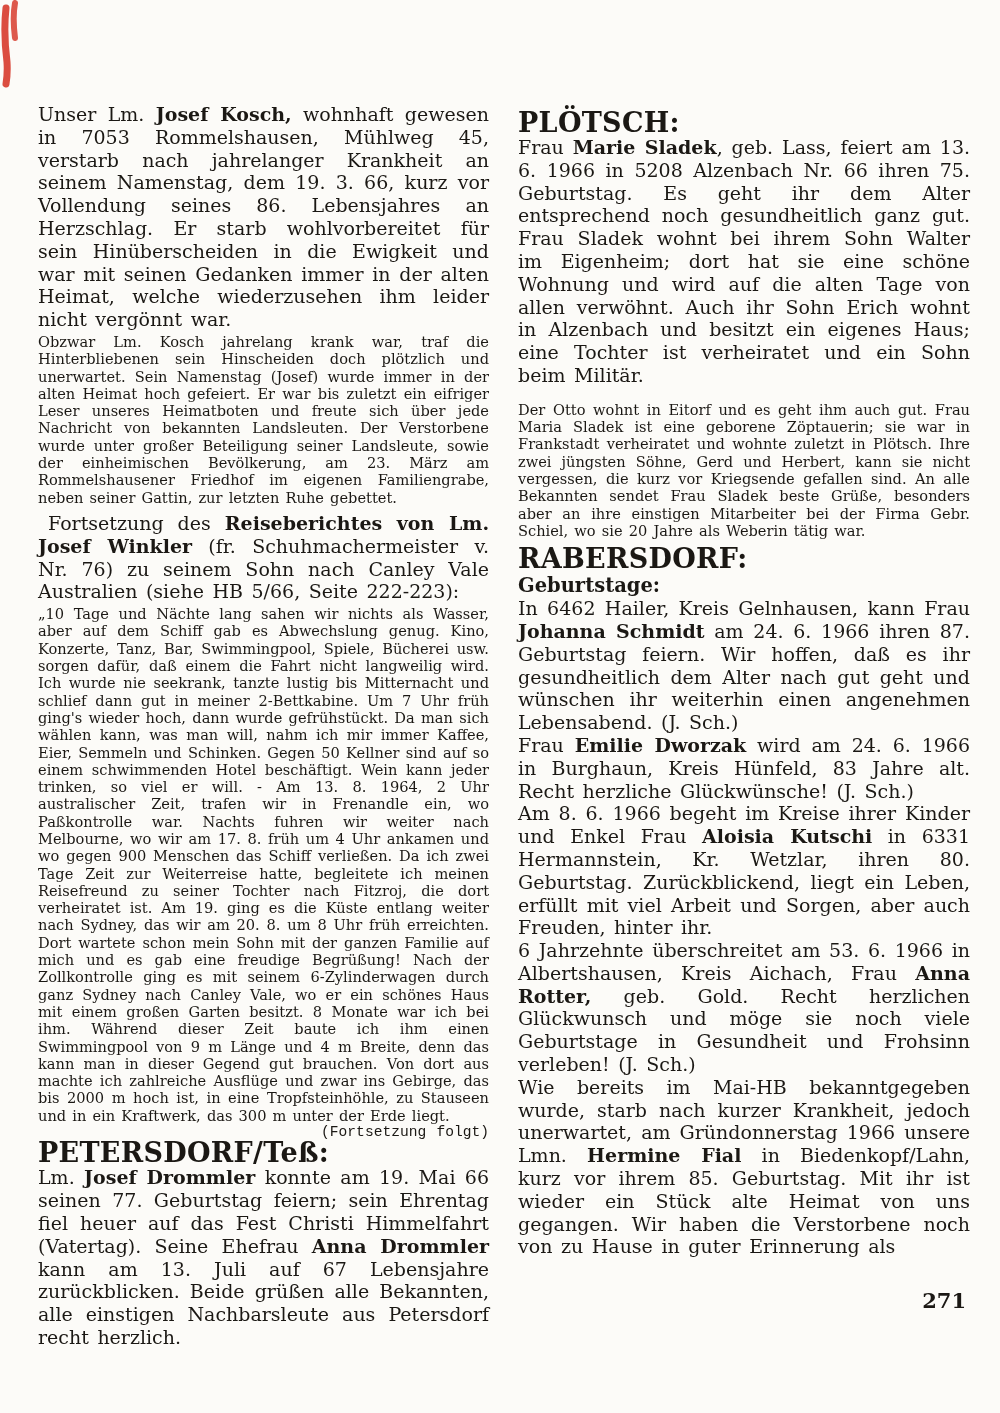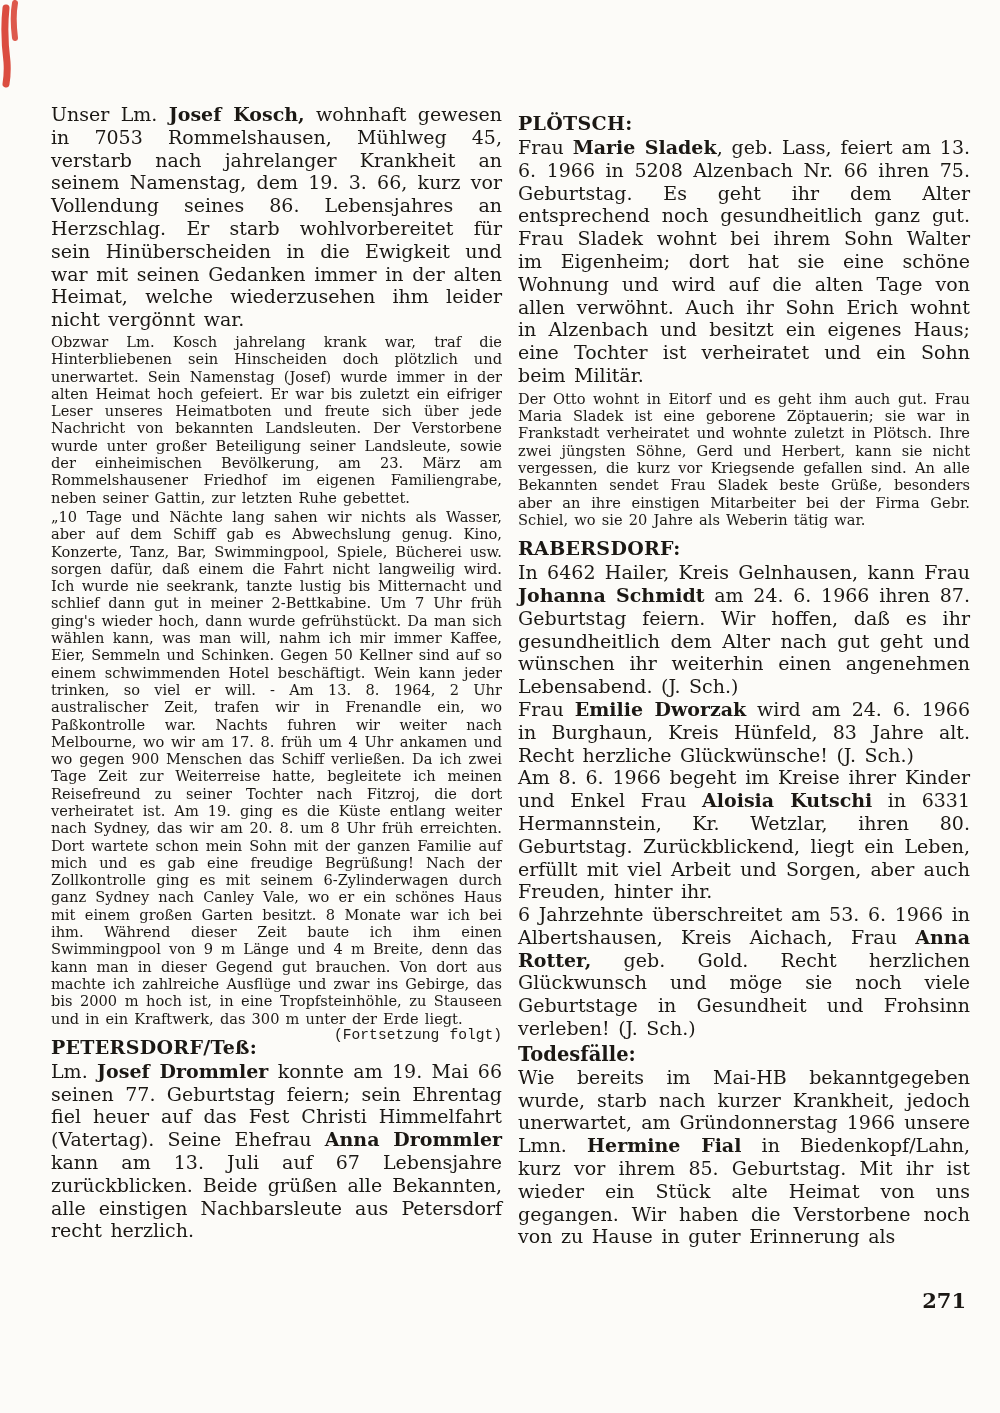--- a/index.html
+++ b/index.html
@@ -6,63 +6,64 @@
   body{
     width:1000px;height:1413px;
     background:#fcfbf8;
     font-family:"DejaVu Serif","Liberation Serif",serif;
     color:#1b1814;
     position:relative;
     overflow:hidden;
   }
   .page{position:absolute;inset:0;}
   .col{position:absolute;top:103px;}
-  .col-left{left:51px;width:451px;}
+  .col-left{left:38px;width:451px;}
   .col-right{left:518px;width:452px;}
   p{margin:0;text-align:justify;hyphens:auto;-webkit-hyphens:auto;}
   p.body{font-size:19px;line-height:22.8px;word-spacing:2.5px;}
   p.small{font-size:14.6px;line-height:17.3px;word-spacing:1.5px;}
   .b{font-weight:bold;}
-  h2.section{font-size:19px;line-height:24px;margin:8px 0 1px;font-weight:bold;letter-spacing:.3px;}
+  h2.section{font-size:27px;line-height:24px;margin:8px 0 1px;font-weight:bold;letter-spacing:.3px;}
   h3.sub{font-size:19.5px;line-height:23px;margin:3px 0 0;font-weight:bold;}
   .indent-first{text-indent:10px;}
-  .mt2{margin-top:2px;} .mt3{margin-top:3px;} .mt6{margin-top:6px;} .mt16{margin-top:16px;}
+  .mt2{margin-top:2px;} .mt3{margin-top:14px;} .mt6{margin-top:6px;} .mt16{margin-top:16px;}
   .cont{float:right;font-family:Liberation Mono, monospace;}
   .pagenum{
     position:absolute;top:1288px;right:34px;
     font-size:21px;font-weight:bold;
   }
   .redmark{position:absolute;top:0;left:0;}
 </style>
 </head>
 <body>
 
 <div class="page">
 
   <svg class="redmark" width="22" height="96" viewBox="0 0 22 96" aria-hidden="true">
     <path d="M6,8 C4,26 5,46 7,62 C7.5,70 7,78 6,84" stroke="#d63426" stroke-width="7" fill="none" stroke-linecap="round" opacity="0.88"></path>
     <path d="M15,3 C13,14 13.5,26 15,38" stroke="#d63426" stroke-width="6" fill="none" stroke-linecap="round" opacity="0.82"></path>
   </svg>
 
   <div class="col col-left">
     <p class="body"><span>Unser Lm. </span><span class="b">Josef Kosch,</span><span> wohnhaft gewesen in 7053 Rommelshausen, Mühlweg 45, verstarb nach jahrelanger Krankheit an seinem Namenstag, dem 19. 3. 66, kurz vor Vollendung seines 86. Lebensjahres an Herzschlag. Er starb wohlvorbereitet für sein Hinüberscheiden in die Ewigkeit und war mit seinen Gedanken immer in der alten Heimat, welche wiederzusehen ihm leider nicht vergönnt war.</span></p>
     <p class="small mt2">Obzwar Lm. Kosch jahrelang krank war, traf die Hinterbliebenen sein Hinscheiden doch plötzlich und unerwartet. Sein Namenstag (Josef) wurde immer in der alten Heimat hoch gefeiert. Er war bis zuletzt ein eifriger Leser unseres Heimatboten und freute sich über jede Nachricht von bekannten Landsleuten. Der Verstorbene wurde unter großer Beteiligung seiner Landsleute, sowie der einheimischen Bevölkerung, am 23. März am Rommelshausener Friedhof im eigenen Familiengrabe, neben seiner Gattin, zur letzten Ruhe gebettet.</p>
+    <p class="body mt6 indent-first"><span>Fortsetzung des </span><span class="b">Reiseberichtes von Lm. Josef Winkler</span><span> (fr. Schuhmachermeister v. Nr. 76) zu seinem Sohn nach Canley Vale Australien (siehe HB 5/66, Seite 222-223):</span></p>
     <p class="small mt2"><span>„10 Tage und Nächte lang sahen wir nichts als Wasser, aber auf dem Schiff gab es Abwechslung genug. Kino, Konzerte, Tanz, Bar, Swimmingpool, Spiele, Bücherei usw. sorgen dafür, daß einem die Fahrt nicht langweilig wird. Ich wurde nie seekrank, tanzte lustig bis Mitternacht und schlief dann gut in meiner 2-Bettkabine. Um 7 Uhr früh ging's wieder hoch, dann wurde gefrühstückt. Da man sich wählen kann, was man will, nahm ich mir immer Kaffee, Eier, Semmeln und Schinken. Gegen 50 Kellner sind auf so einem schwimmenden Hotel beschäftigt. Wein kann jeder trinken, so viel er will. - Am 13. 8. 1964, 2 Uhr australischer Zeit, trafen wir in Frenandle ein, wo Paßkontrolle war. Nachts fuhren wir weiter nach Melbourne, wo wir am 17. 8. früh um 4 Uhr ankamen und wo gegen 900 Menschen das Schiff verließen. Da ich zwei Tage Zeit zur Weiterreise hatte, begleitete ich meinen Reisefreund zu seiner Tochter nach Fitzroj, die dort verheiratet ist. Am 19. ging es die Küste entlang weiter nach Sydney, das wir am 20. 8. um 8 Uhr früh erreichten. Dort wartete schon mein Sohn mit der ganzen Familie auf mich und es gab eine freudige Begrüßung! Nach der Zollkontrolle ging es mit seinem 6-Zylinderwagen durch ganz Sydney nach Canley Vale, wo er ein schönes Haus mit einem großen Garten besitzt. 8 Monate war ich bei ihm. Während dieser Zeit baute ich ihm einen Swimmingpool von 9 m Länge und 4 m Breite, denn das kann man in dieser Gegend gut brauchen. Von dort aus machte ich zahlreiche Ausflüge und zwar ins Gebirge, das bis 2000 m hoch ist, in eine Tropfsteinhöhle, zu Stauseen und in ein Kraftwerk, das 300 m unter der Erde liegt.</span> <span class="cont">(Fortsetzung folgt)</span></p>
     <h2 class="section mt16">PETERSDORF/Teß:</h2>
     <p class="body"><span>Lm. </span><span class="b">Josef Drommler</span><span> konnte am 19. Mai 66 seinen 77. Geburtstag feiern; sein Ehrentag fiel heuer auf das Fest Christi Himmelfahrt (Vatertag). Seine Ehefrau </span><span class="b">Anna Drommler</span><span> kann am 13. Juli auf 67 Lebensjahre zurückblicken. Beide grüßen alle Bekannten, alle einstigen Nachbarsleute aus Petersdorf recht herzlich.</span></p>
   </div>
 
   <div class="col col-right">
     <h2 class="section mt3">PLÖTSCH:</h2>
     <p class="body"><span>Frau </span><span class="b">Marie Sladek</span><span>, geb. Lass, feiert am 13. 6. 1966 in 5208 Alzenbach Nr. 66 ihren 75. Geburtstag. Es geht ihr dem Alter entsprechend noch gesundheitlich ganz gut. Frau Sladek wohnt bei ihrem Sohn Walter im Eigenheim; dort hat sie eine schöne Wohnung und wird auf die alten Tage von allen verwöhnt. Auch ihr Sohn Erich wohnt in Alzenbach und besitzt ein eigenes Haus; eine Tochter ist verheiratet und ein Sohn beim Militär.</span></p>
     <p class="small mt3">Der Otto wohnt in Eitorf und es geht ihm auch gut. Frau Maria Sladek ist eine geborene Zöptauerin; sie war in Frankstadt verheiratet und wohnte zuletzt in Plötsch. Ihre zwei jüngsten Söhne, Gerd und Herbert, kann sie nicht vergessen, die kurz vor Kriegsende gefallen sind. An alle Bekannten sendet Frau Sladek beste Grüße, besonders aber an ihre einstigen Mitarbeiter bei der Firma Gebr. Schiel, wo sie 20 Jahre als Weberin tätig war.</p>
     <h2 class="section mt6">RABERSDORF:</h2>
+    <h3 class="sub">Geburtstage:</h3>
     <p class="body"><span>In 6462 Hailer, Kreis Gelnhausen, kann Frau </span><span class="b">Johanna Schmidt</span><span> am 24. 6. 1966 ihren 87. Geburtstag feiern. Wir hoffen, daß es ihr gesundheitlich dem Alter nach gut geht und wünschen ihr weiterhin einen angenehmen Lebensabend. (J. Sch.)</span></p>
     <p class="body"><span>Frau </span><span class="b">Emilie Dworzak</span><span> wird am 24. 6. 1966 in Burghaun, Kreis Hünfeld, 83 Jahre alt. Recht herzliche Glückwünsche! (J. Sch.)</span></p>
     <p class="body"><span>Am 8. 6. 1966 begeht im Kreise ihrer Kinder und Enkel Frau </span><span class="b">Aloisia Kutschi</span><span> in 6331 Hermannstein, Kr. Wetzlar, ihren 80. Geburtstag. Zurückblickend, liegt ein Leben, erfüllt mit viel Arbeit und Sorgen, aber auch Freuden, hinter ihr.</span></p>
     <p class="body"><span>6 Jahrzehnte überschreitet am 53. 6. 1966 in Albertshausen, Kreis Aichach, Frau </span><span class="b">Anna Rotter,</span><span> geb. Gold. Recht herzlichen Glückwunsch und möge sie noch viele Geburtstage in Gesundheit und Frohsinn verleben! (J. Sch.)</span></p>
-    <h3 class="sub mt6">Todesfälle:</h3>
     <p class="body"><span>Wie bereits im Mai-HB bekanntgegeben wurde, starb nach kurzer Krankheit, jedoch unerwartet, am Gründonnerstag 1966 unsere Lmn. </span><span class="b">Hermine Fial</span><span> in Biedenkopf/Lahn, kurz vor ihrem 85. Geburtstag. Mit ihr ist wieder ein Stück alte Heimat von uns gegangen. Wir haben die Verstorbene noch von zu Hause in guter Erinnerung als</span></p>
   </div>
 
   <div class="pagenum">271</div>
 
 </div>
 
 </body></html>

